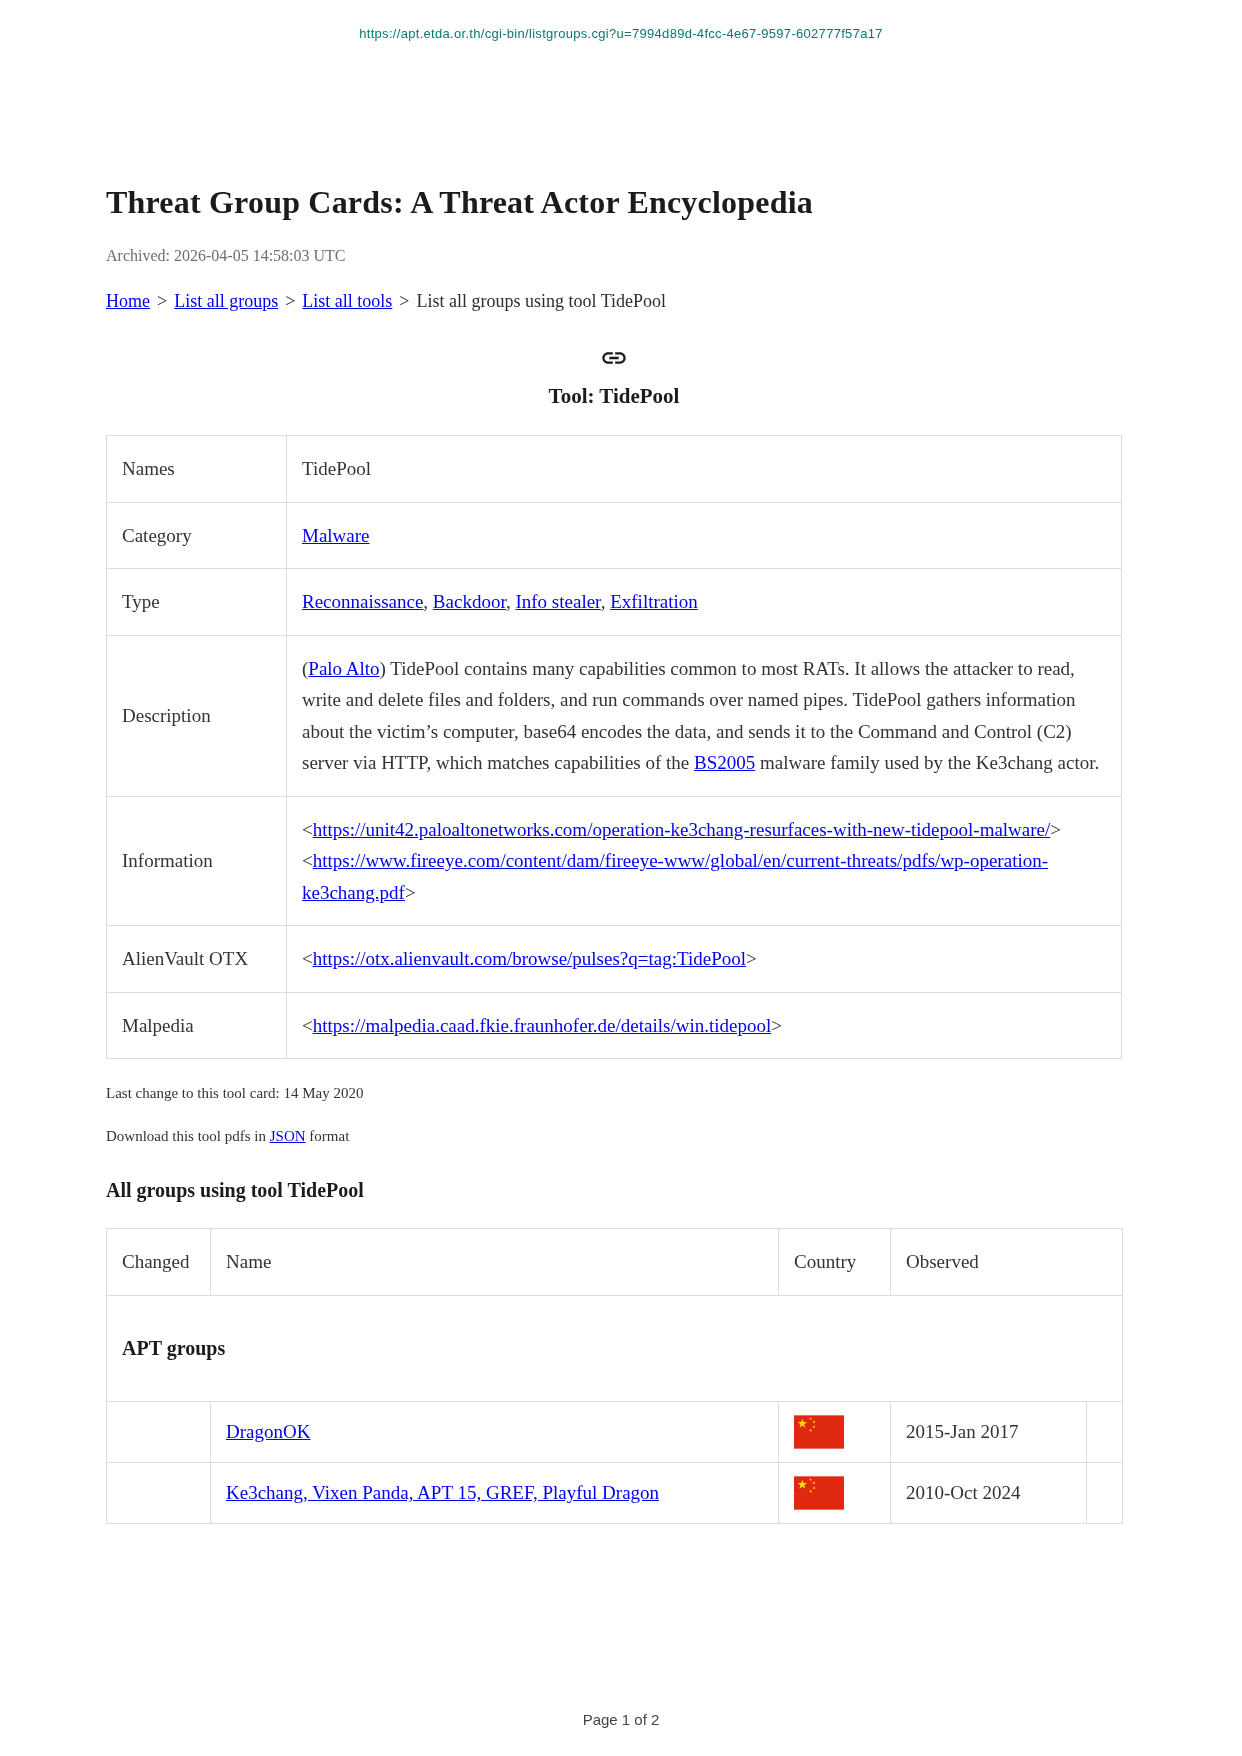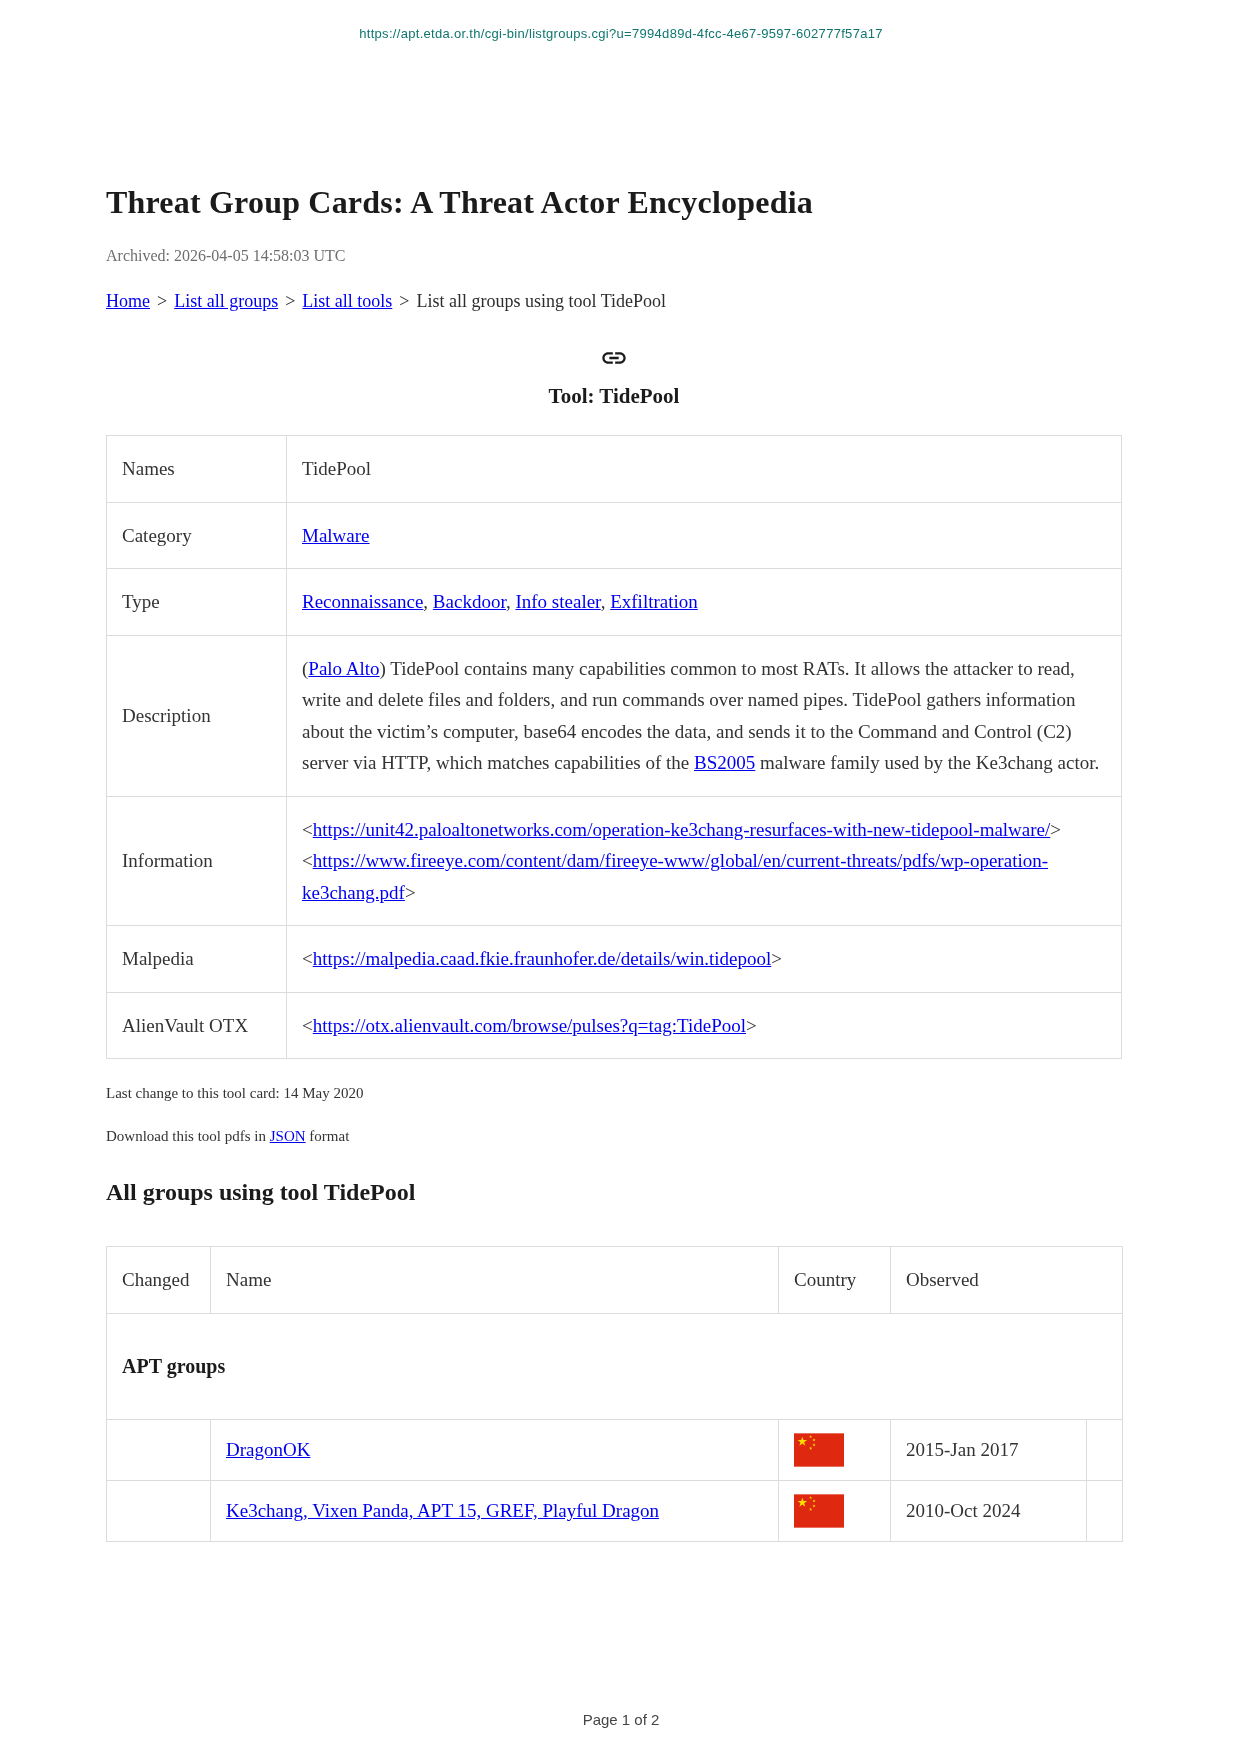--- a/index.html
+++ b/index.html
@@ -28,22 +28,22 @@
   .link-icon svg { width:32px; height:28px; display:block; }
   table { border-collapse:collapse; width:1016px; table-layout:fixed; }
   .tool-table { margin-top:26px; }
   td, th {
     border:1px solid #dcdcdc; padding:17px 15px; font-size:19px;
     line-height:31.5px; text-align:left; font-weight:normal;
     vertical-align:middle; color:#333; overflow-wrap:break-word;
   }
   .tool-table .label-col { width:150px; }
   .para { margin-top:26px; font-size:15px; color:#333; }
-  .groups-heading { margin-top:34px; font-size:24px; font-weight:bold; color:#1b1b1b; }
-  .groups-table { margin-top:40px; }
+  .groups-heading { margin-top:34px; font-size:20px; font-weight:bold; color:#1b1b1b; }
+  .groups-table { margin-top:26px; }
   .groups-table td.data-cell { padding:13px 15px; }
   .groups-table td.section-cell {
     padding:37px 15px; font-size:20px; font-weight:bold; color:#1b1b1b;
   }
   .flag svg { display:block; width:50px; height:34px; }
   .print-footer {
     position:absolute; bottom:28px; left:0; width:100%; text-align:center;
     font-family:"Liberation Sans","DejaVu Sans",sans-serif;
     font-size:15px; color:#454545;
   }
@@ -104,26 +104,26 @@
       <td><span>(</span><a class="lnk">Palo Alto</a><span>) TidePool contains many capabilities common to most RATs. It allows the attacker to read, write and delete files and folders, and run commands over named pipes. TidePool gathers information about the victim’s computer, base64 encodes the data, and sends it to the Command and Control (C2) server via HTTP, which matches capabilities of the </span><a class="lnk">BS2005</a><span> malware family used by the Ke3chang actor.</span></td>
     </tr>
     <tr>
       <td>Information</td>
       <td>
         <div><span>&lt;</span><a class="lnk">https://unit42.paloaltonetworks.com/operation-ke3chang-resurfaces-with-new-tidepool-malware/</a><span>&gt;</span></div>
         <div><span>&lt;</span><a class="lnk">https://www.fireeye.com/content/dam/fireeye-www/global/en/current-threats/pdfs/wp-operation-ke3chang.pdf</a><span>&gt;</span></div>
       </td>
     </tr>
     <tr>
+      <td>AlienVault OTX</td>
+      <td><span>&lt;</span><a class="lnk">https://otx.alienvault.com/browse/pulses?q=tag:TidePool</a><span>&gt;</span></td>
+    </tr>
+    <tr>
       <td>Malpedia</td>
       <td><span>&lt;</span><a class="lnk">https://malpedia.caad.fkie.fraunhofer.de/details/win.tidepool</a><span>&gt;</span></td>
-    </tr>
-    <tr>
-      <td>AlienVault OTX</td>
-      <td><span>&lt;</span><a class="lnk">https://otx.alienvault.com/browse/pulses?q=tag:TidePool</a><span>&gt;</span></td>
     </tr>
   </tbody>
     </table>
 
   <div class="para">Last change to this tool card: 14 May 2020</div>
 
   <div class="para"><span>Download this tool pdfs in </span><a class="lnk">JSON</a><span> format</span></div>
 
   <div class="groups-heading">All groups using tool TidePool</div>
 

